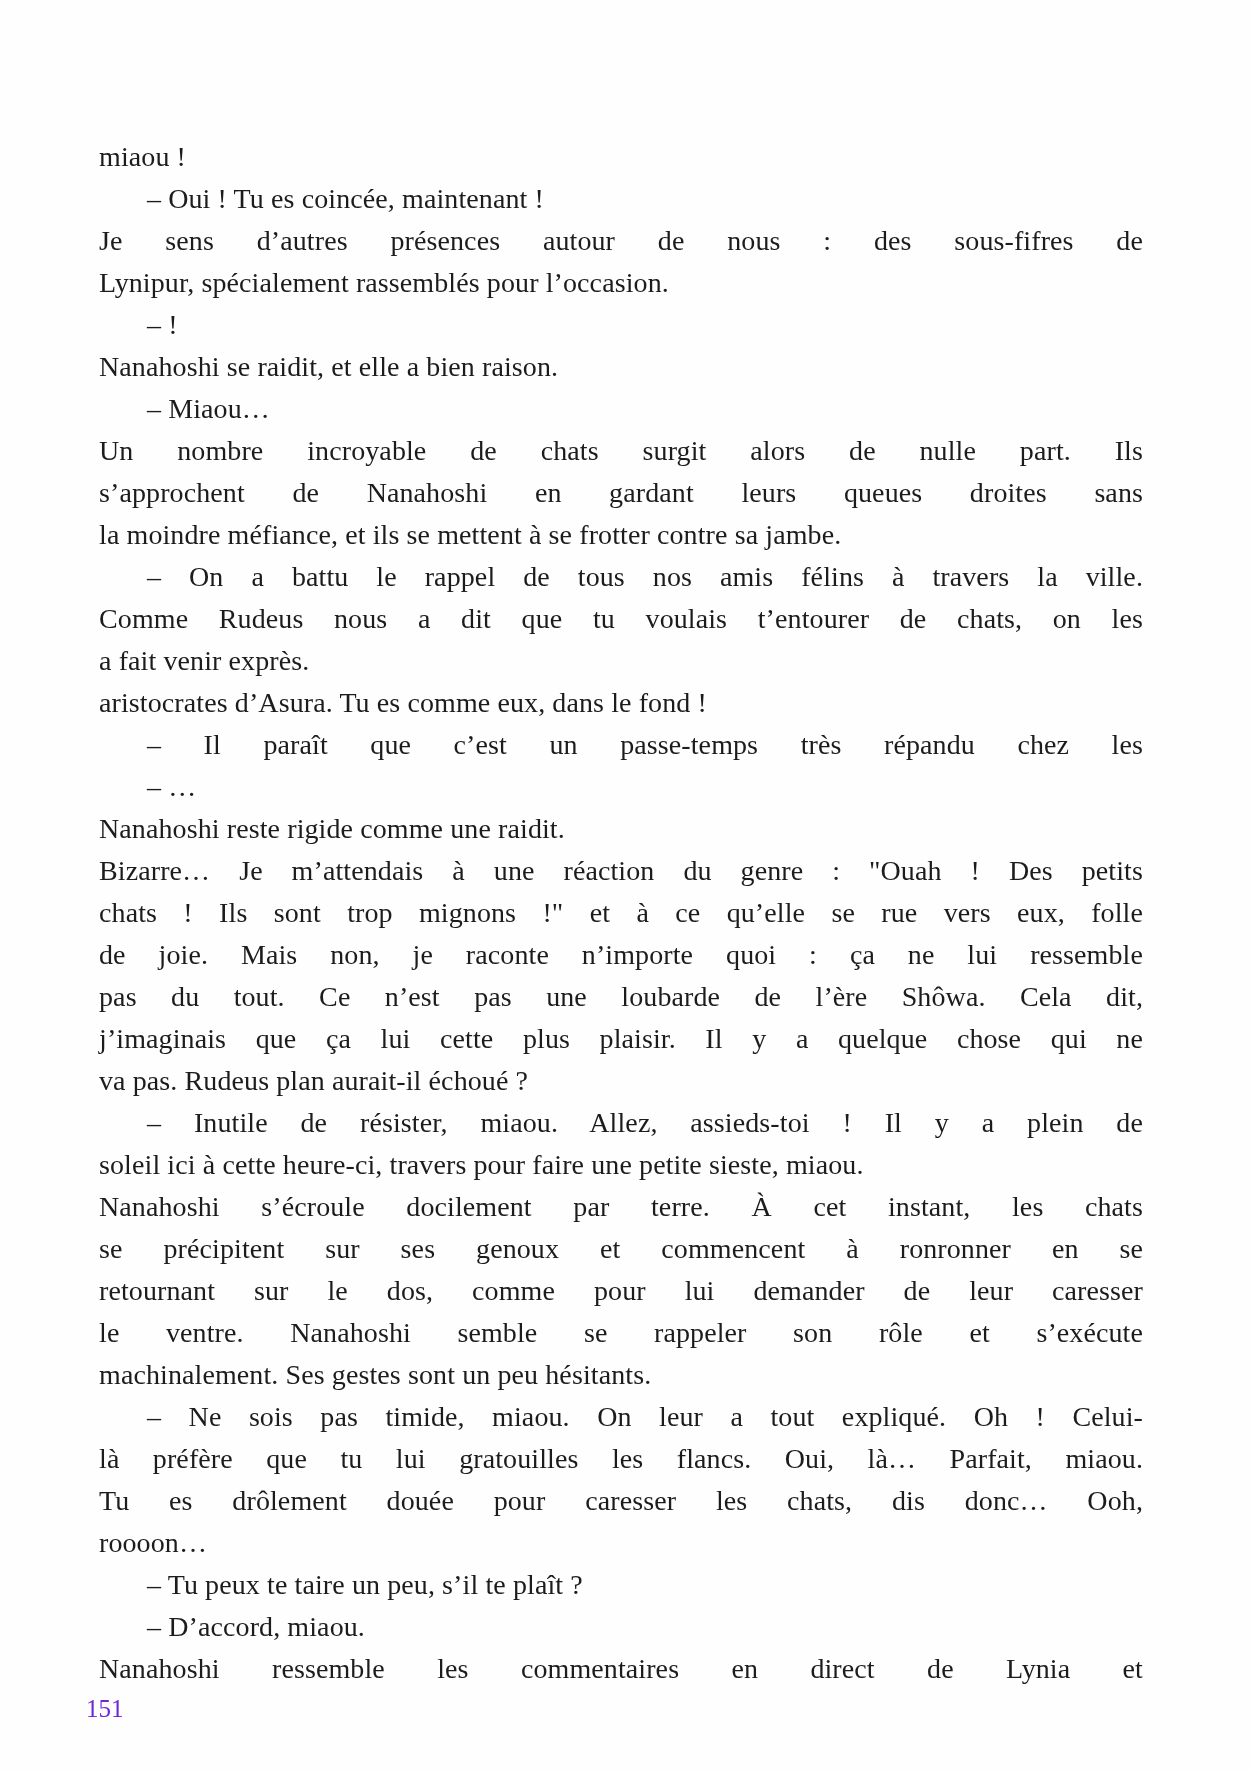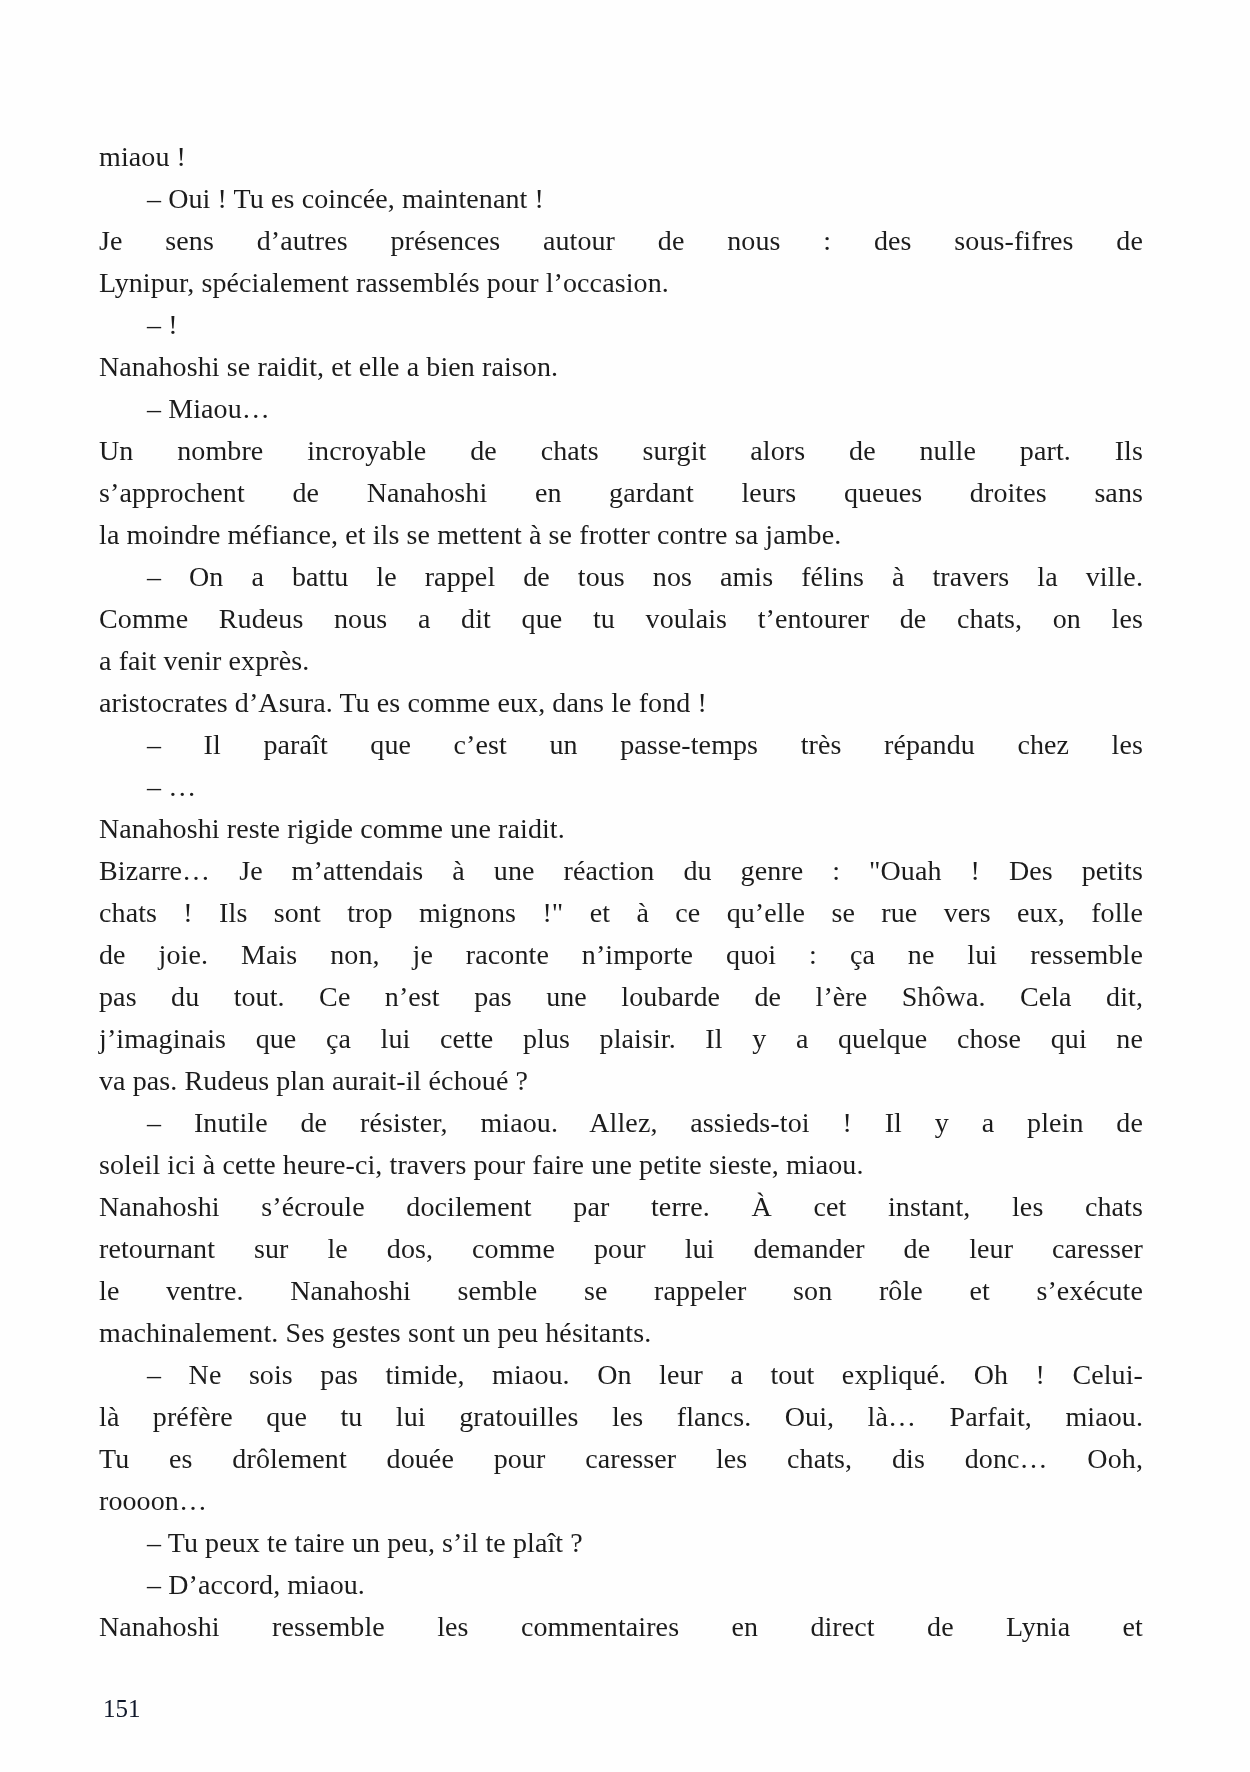--- a/index.html
+++ b/index.html
@@ -33,25 +33,25 @@
   .line.justified {
     white-space: normal;
     text-align: justify;
     text-align-last: justify;
   }
   .line.indent {
     padding-left: 48px;
   }
   .page-number {
     position: absolute;
-    left: 103px;
+    left: 86px;
     top: 1694px;
     font-size: 25px;
     line-height: 30px;
-    color: #0f172a;
+    color: #6d28d9;
   }
 </style>
 </head>
 <body>
 
 <div class="page">
   <div class="text-block">
       <div class="line">miaou !</div>
       <div class="line indent">– Oui ! Tu es coincée, maintenant !</div>
       <div class="line justified">Je sens d’autres présences autour de nous : des sous-fifres de</div>
@@ -71,20 +71,21 @@
       <div class="line">Nanahoshi reste rigide comme une raidit.</div>
       <div class="line justified">Bizarre… Je m’attendais à une réaction du genre : "Ouah ! Des petits</div>
       <div class="line justified">chats ! Ils sont trop mignons !" et à ce qu’elle se rue vers eux, folle</div>
       <div class="line justified">de joie. Mais non, je raconte n’importe quoi : ça ne lui ressemble</div>
       <div class="line justified">pas du tout. Ce n’est pas une loubarde de l’ère Shôwa. Cela dit,</div>
       <div class="line justified">j’imaginais que ça lui cette plus plaisir. Il y a quelque chose qui ne</div>
       <div class="line">va pas. Rudeus plan aurait-il échoué ?</div>
       <div class="line indent justified">– Inutile de résister, miaou. Allez, assieds-toi ! Il y a plein de</div>
       <div class="line">soleil ici à cette heure-ci, travers pour faire une petite sieste, miaou.</div>
       <div class="line justified">Nanahoshi s’écroule docilement par terre. À cet instant, les chats</div>
+      <div class="line justified">se précipitent sur ses genoux et commencent à ronronner en se</div>
       <div class="line justified">retournant sur le dos, comme pour lui demander de leur caresser</div>
       <div class="line justified">le ventre. Nanahoshi semble se rappeler son rôle et s’exécute</div>
       <div class="line">machinalement. Ses gestes sont un peu hésitants.</div>
       <div class="line indent justified">– Ne sois pas timide, miaou. On leur a tout expliqué. Oh ! Celui-</div>
       <div class="line justified">là préfère que tu lui gratouilles les flancs. Oui, là… Parfait, miaou.</div>
       <div class="line justified">Tu es drôlement douée pour caresser les chats, dis donc… Ooh,</div>
       <div class="line">roooon…</div>
       <div class="line indent">– Tu peux te taire un peu, s’il te plaît ?</div>
       <div class="line indent">– D’accord, miaou.</div>
       <div class="line justified">Nanahoshi ressemble les commentaires en direct de Lynia et</div>

